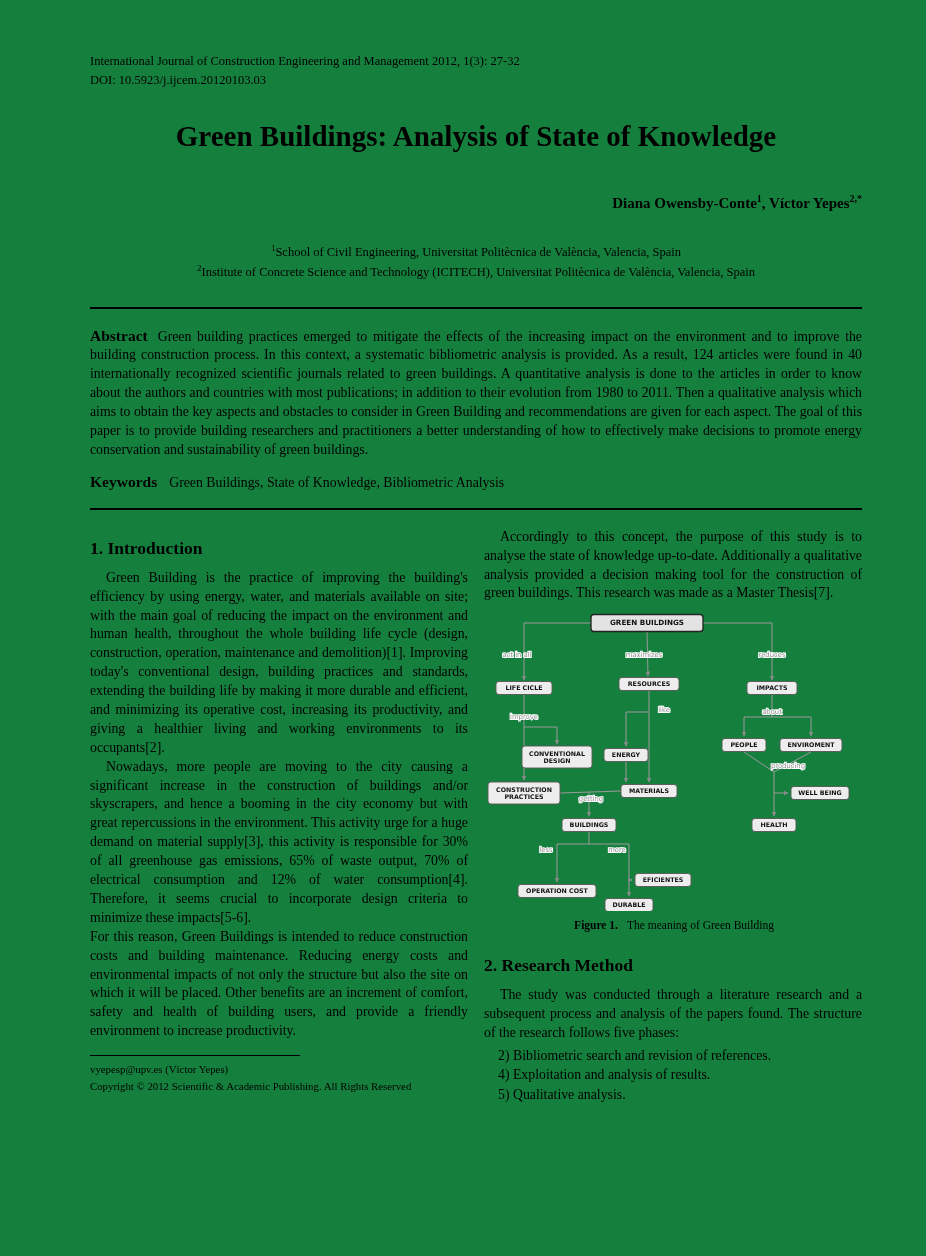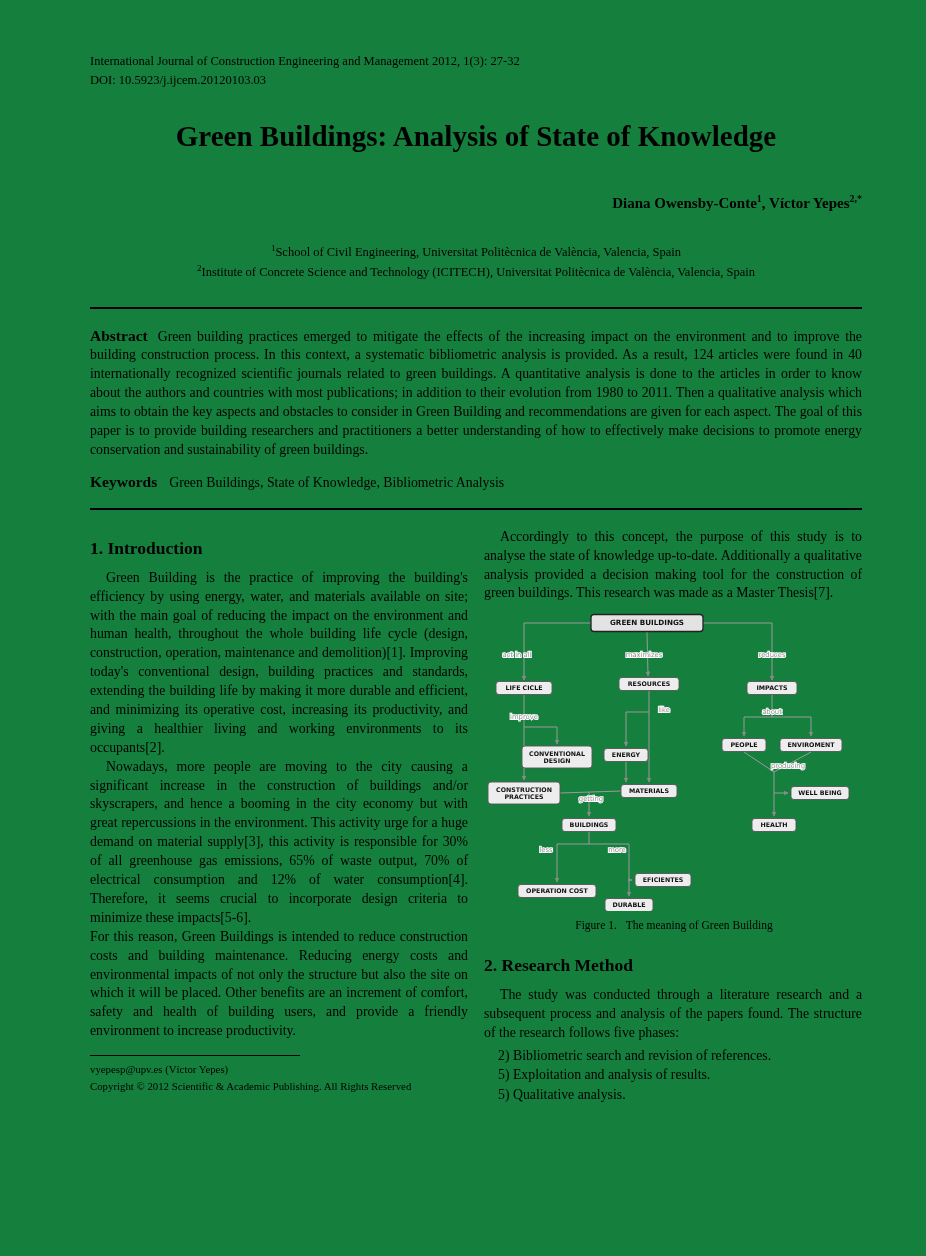--- a/index.html
+++ b/index.html
@@ -21,21 +21,21 @@
   .keywords { margin-top:13px; font-size:13.8px; }
   .keywords-label { font-weight:bold; font-size:15.5px; margin-right:12px; }
   hr.rule2 { margin-top:17px; }
   .columns { display:flex; gap:16px; margin-top:18px; }
   .col { flex:1; min-width:0; }
   .section-heading { font-size:17.5px; font-weight:bold; margin:10px 0 10px; }
   .col p { font-size:13.8px; line-height:1.37; text-align:justify; text-indent:16px; }
   .col p.noindent { text-indent:0; }
   .figure-wrap { width:380px; margin:8px auto 0; }
   .figure-caption { text-align:center; font-size:11.5px; margin-top:4px; }
-  .figure-caption .cap-label { font-weight:normal; margin-right:9px; }
+  .figure-caption .cap-label { font-weight:bold; margin-right:9px; }
   .rm-heading { margin-top:24px; }
   .phase-list { margin-top:3px; padding-left:14px; }
   .phase-list div { font-size:13.8px; line-height:1.4; }
   .footnotes { margin-top:14px; font-size:10.8px; line-height:1.6; }
   hr.footnote-rule { width:210px; border:none; border-top:1px solid #000; margin-bottom:5px; }
   
   .node-box { fill:#ededed; stroke:#555; stroke-width:0.9; }
   .node-box.main { fill:#e3e3e3; stroke:#222; stroke-width:1.3; }
   .node-label { font-family:"DejaVu Sans", sans-serif; font-size:6.3px; font-weight:bold; fill:#111; }
   .node-label.main { font-size:7.2px; }
@@ -197,19 +197,19 @@
           </svg>
         <div class="figure-caption">
           <span class="cap-label">Figure 1.</span><span>The meaning of Green Building</span>
         </div>
       </div>
 
       <div class="section-heading rm-heading">2. Research Method</div>
       <p>The study was conducted through a literature research and a subsequent process and analysis of the papers found. The structure of the research follows five phases:</p>
       <div class="phase-list">
         <div>2) Bibliometric search and revision of references.</div>
-        <div>5) Exploitation and analysis of results.</div>
+        <div>4) Exploitation and analysis of results.</div>
         <div>5) Qualitative analysis.</div>
       </div>
     </div>
 
   </div>
 </div>
 
 </body></html>

